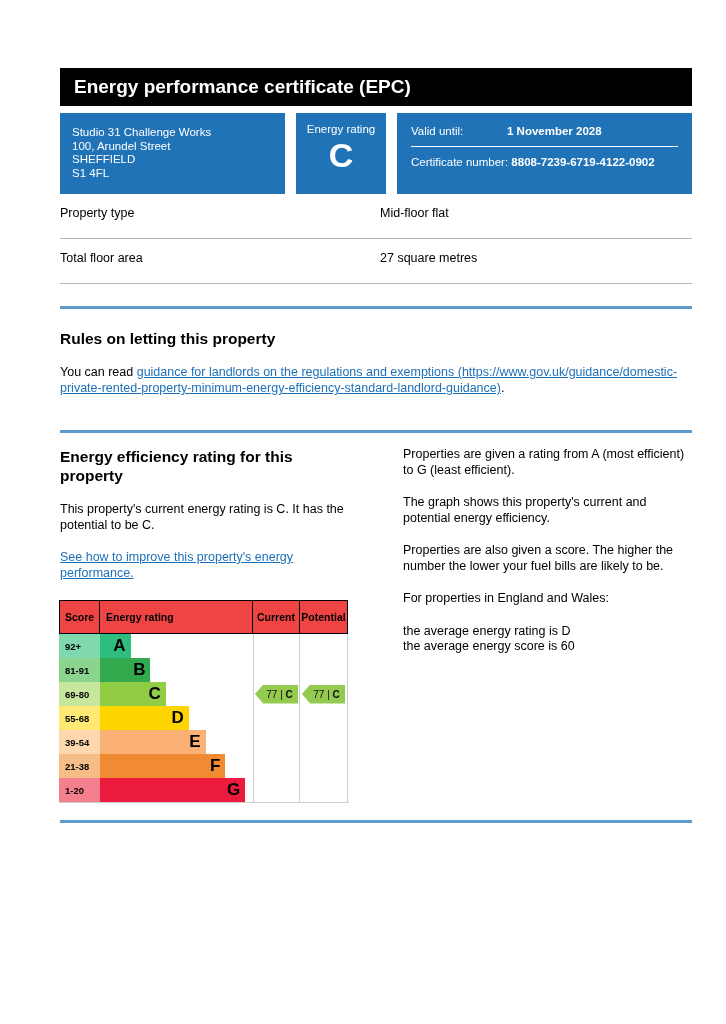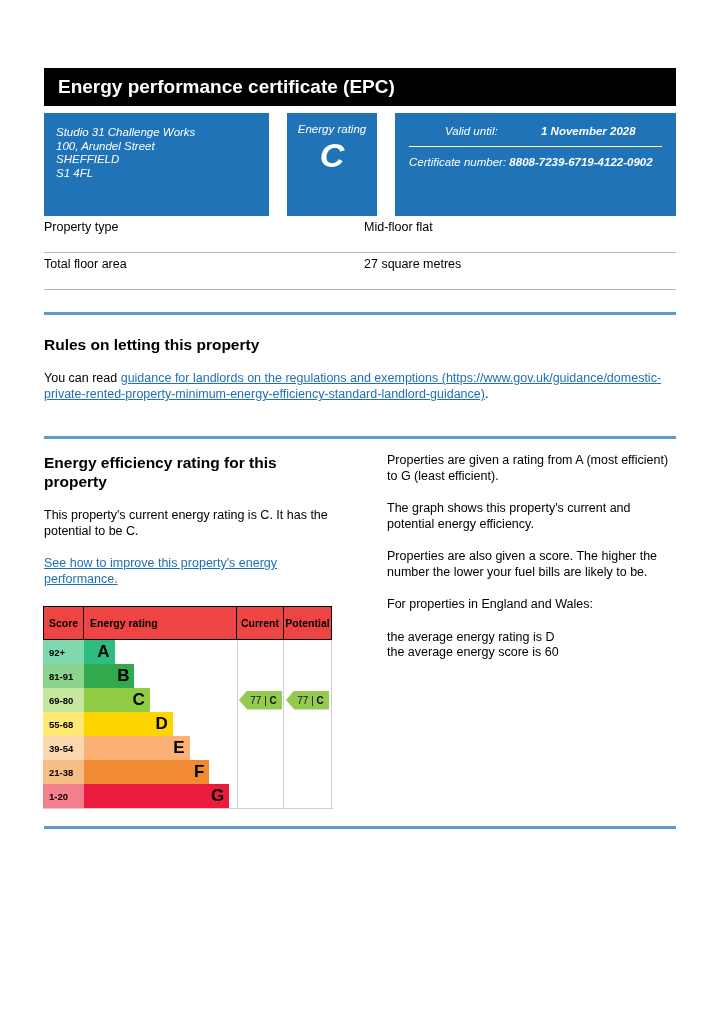--- a/index.html
+++ b/index.html
@@ -1,43 +1,43 @@
 <!DOCTYPE html>
 <html style="--blue-box: #2173b8; --divider: #5e9bcc; --link: #1d70b8; --hairline: #b4b7b9;"><head>
 <meta charset="utf-8">
 <style>
   * { box-sizing: border-box; margin: 0; padding: 0; }
   html, body { background: #ffffff; }
   body {
     width: 726px; height: 1024px; margin: 0 auto; position: relative;
     font-family: "Liberation Sans", sans-serif; color: #000;
   }
-  .doc { position: absolute; left: 44px; top: 68px; width: 632px; }
+  .doc { position: absolute; left: 60px; top: 68px; width: 632px; }
 
   
   .blackbar {
     background: #000; color: #fff; height: 38px; display: flex; align-items: center;
     padding-left: 14px; font-size: 19px; font-weight: bold; margin-bottom: 7px;
   }
 
   
-  .summary { display: flex; gap: 18px; height: 103px; font-style: italic; }
+  .summary { display: flex; gap: 11px; height: 81px; }
   .panel { background: var(--blue-box, #2173b8); color: #fff; }
   .panel.address { width: 225px; padding: 13px 12px; font-size: 11.5px; line-height: 13.5px; }
   .panel.rating { width: 90px; text-align: center; padding-top: 10px; }
   .panel.rating .lbl { font-size: 11.5px; }
   .panel.rating .big { font-size: 34px; font-weight: bold; line-height: 40px; }
   .panel.valid { flex: 1; padding: 12px 14px; font-size: 11.5px; }
-  .panel.valid .row1 { display: flex; margin-left: 36px; }
+  .panel.valid .row1 { display: flex; }
   .panel.valid .row1 .lbl { width: 96px; }
   .panel.valid hr { border: none; border-top: 1px solid #fff; margin: 9px 0 9px 0; }
   .bold { font-weight: bold; }
 
   
-  .drow { display: flex; padding: 4px 0 18px 0; border-bottom: 1px solid var(--hairline, #b4b7b9); font-size: 12.5px; }
+  .drow { display: flex; padding: 12px 0 18px 0; border-bottom: 1px solid var(--hairline, #b4b7b9); font-size: 12.5px; }
   .drow .dlabel { width: 320px; }
 
   .divider { border: none; border-top: 3px solid var(--divider, #5e9bcc); }
   .div1 { margin-top: 22px; }
   .div2 { margin-top: 34px; }
   .div3 { margin-top: 17px; }
 
   h2.section { font-size: 15.5px; font-weight: bold; }
   .rules h2 { margin-top: 21px; }
   p.body { font-size: 12.5px; line-height: 16px; margin-top: 16px; }

